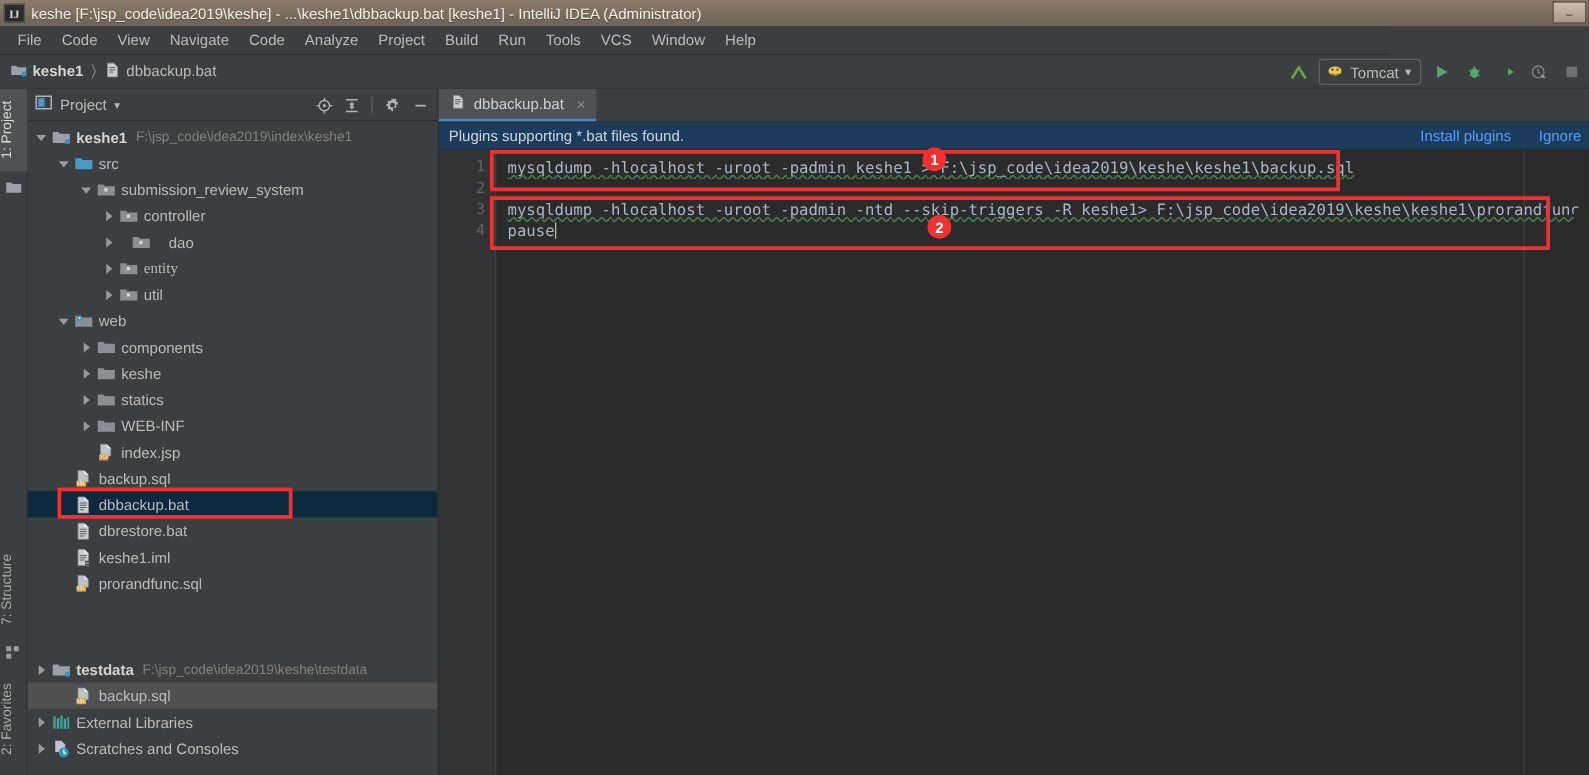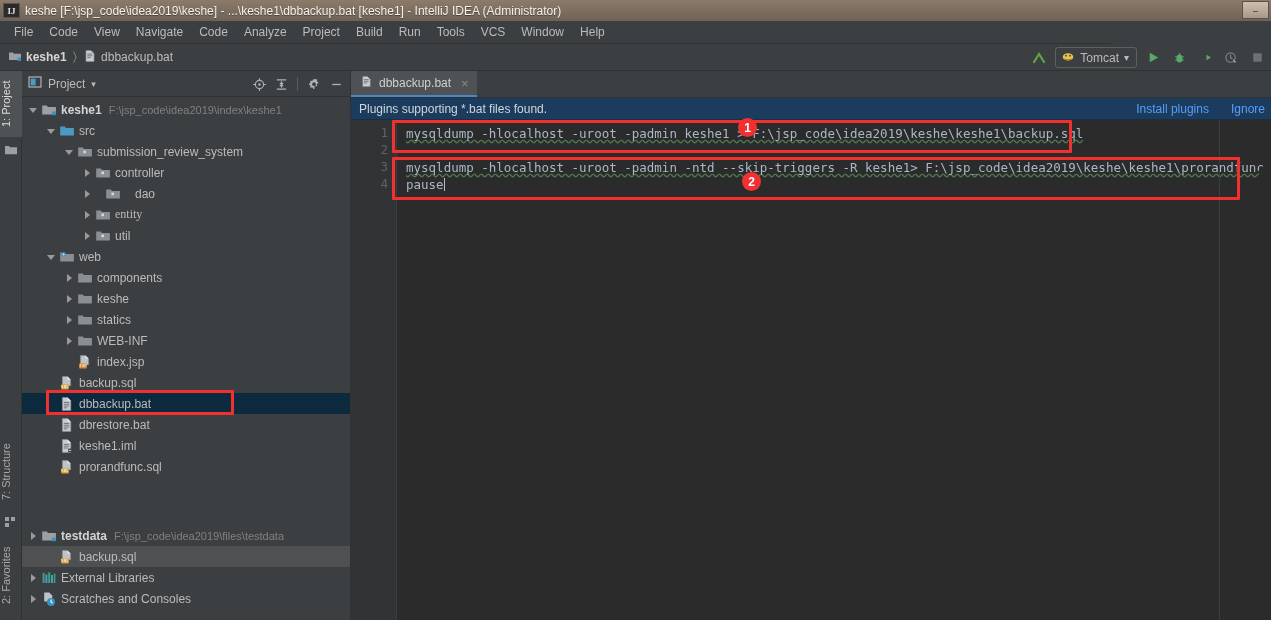--- a/index.html
+++ b/index.html
@@ -571,21 +571,21 @@
             </svg></span>
           <span class="tlabel">prorandfunc.sql</span>
         </div>
         <div class="trow" style="padding-left: 6px; margin-top: 48px;">
           <span class="arrow right"></span>
           <span class="ticon"><svg width="16" height="16" viewBox="0 0 16 16">
               <path d="M1.2 3.6h4.6l1.1 1.4h8v7.4h-13.7z" fill="#9aa0a6"></path>
               <rect x="11" y="9.6" width="3.6" height="3.6" fill="#3592c4"></rect>
             </svg></span>
           <span class="tlabel bold">testdata</span>
-          <span class="tpath">F:\jsp_code\idea2019\files\testdata</span>
+          <span class="tpath">F:\jsp_code\idea2019\keshe\testdata</span>
         </div>
         <div class="trow hover" style="padding-left: 24px;">
           <span class="arrow"></span>
           <span class="ticon"><svg width="16" height="16" viewBox="0 0 16 16">
               <path d="M3.4 1.4h5l3.2 3.2v6.2H3.4z" fill="#bfc3c7" stroke="#86898d" stroke-width=".6"></path>
               <path d="M8.4 1.4v3.2h3.2" fill="#e2e5e8"></path>
               <rect x="2.2" y="9.6" width="7.6" height="4.8" rx=".6" fill="#d9a23a"></rect>
               <text x="5.9" y="13.3" font-size="4.2" font-family="monospace" fill="#fff" text-anchor="middle">SQL</text>
             </svg></span>
           <span class="tlabel">backup.sql</span>

